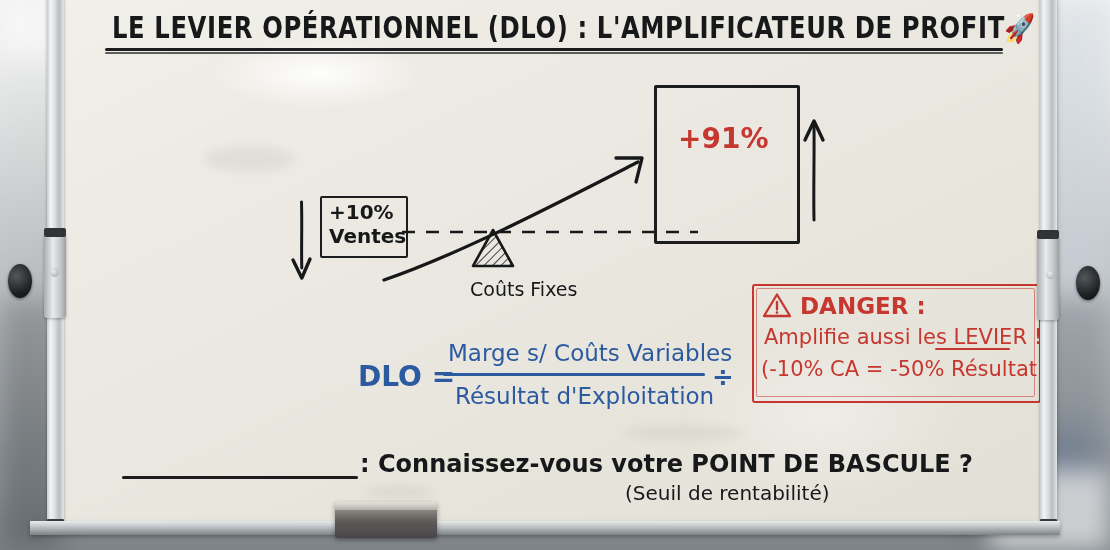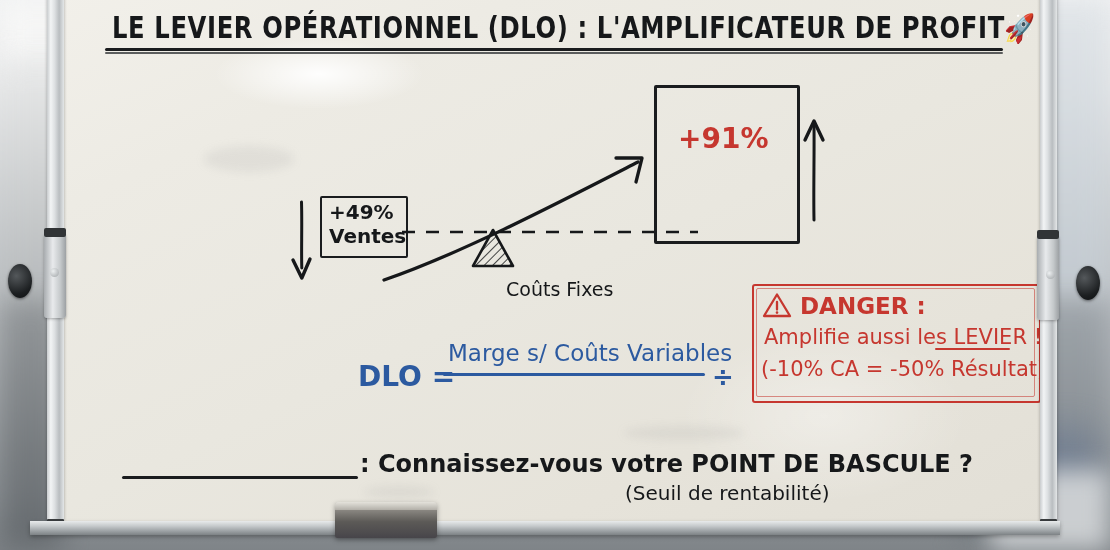--- a/index.html
+++ b/index.html
@@ -78,21 +78,21 @@
   .lbl-sales2{left:329px;top:224px;font-size:20px;font-weight:700;}
 
   .arrow-down{position:absolute;left:288px;top:200px;}
   .arrow-up{position:absolute;left:800px;top:118px;}
 
   
   .lever-svg{position:absolute;left:380px;top:140px;}
   .dash-svg{position:absolute;left:400px;top:228px;}
   .fulcrum-svg{position:absolute;left:470px;top:228px;}
 
-  .lbl-fixed1{left:470px;top:278px;font-size:19px;font-weight:500;margin-left:36px;}
+  .lbl-fixed1{left:470px;top:278px;font-size:19px;font-weight:500;}
   .lbl-fixed2{left:470px;top:301px;font-size:19px;font-weight:500;}
 
   
   .box-result{position:absolute;left:654px;top:85px;width:140px;height:153px;
         border:3px solid #1a1c1e;border-radius:2px;}
   .lbl-res1{left:678px;top:122px;font-size:28px;font-weight:600;color:#c6372f;}
   .lbl-res2{left:666px;top:156px;font-size:26px;font-weight:600;color:#c6372f;}
 
   
   .f-dlo{left:358px;top:360px;font-size:28px;font-weight:600;color:#2c5aa0;}
@@ -144,21 +144,21 @@
   </div>
   <div class="title-ul"></div>
   <div class="title-ul2"></div>
 
   <svg class="arrow-down" width="28" height="82" viewBox="0 0 28 82">
     <path d="M13.5 2 C14.2 26, 13.2 50, 13.8 68" stroke="#16181a" stroke-width="3" fill="none" stroke-linecap="round"></path>
     <path d="M5 60 L13.8 78 L22 59" stroke="#16181a" stroke-width="3.4" fill="none" stroke-linecap="round" stroke-linejoin="round"></path>
   </svg>
 
   <div class="box-sales"></div>
-  <div class="ink lbl-sales1">+49%</div>
+  <div class="ink lbl-sales1">+10%</div>
   <div class="ink lbl-sales2">Ventes</div>
 
   <svg class="dash-svg" width="300" height="8" viewBox="0 0 300 8">
     <line x1="2" y1="4" x2="298" y2="4" stroke="#16181a" stroke-width="2.6" stroke-dasharray="13 11" stroke-linecap="butt"></line>
   </svg>
 
   <svg class="lever-svg" width="290" height="150" viewBox="0 0 290 150">
     <path d="M4 140 C80 114, 180 62, 258 22" stroke="#16181a" stroke-width="3.3" fill="none" stroke-linecap="round"></path>
     <path d="M236 18 L262 18 L256 42" stroke="#16181a" stroke-width="3.3" fill="none" stroke-linecap="round" stroke-linejoin="round"></path>
   </svg>
@@ -178,20 +178,21 @@
   <div class="ink lbl-res1">+91%</div>
 
   <svg class="arrow-up" width="28" height="106" viewBox="0 0 28 106">
     <path d="M14 102 C13.4 70, 14.4 36, 14 8" stroke="#16181a" stroke-width="3" fill="none" stroke-linecap="round"></path>
     <path d="M5 22 L14 3 L23 22" stroke="#16181a" stroke-width="3.4" fill="none" stroke-linecap="round" stroke-linejoin="round"></path>
   </svg>
 
   <div class="ink f-dlo">DLO =</div>
   <div class="ink f-num">Marge s/ Coûts Variables</div>
   <div class="f-bar"></div>
+  <div class="ink f-den">Résultat d'Exploitation</div>
   <div class="ink f-div">÷</div>
 
   <div class="box-danger"></div>
   <div class="box-danger-in"></div>
   <svg class="warn-svg" width="30" height="27" viewBox="0 0 30 27">
     <path d="M15 2.5 L28 24 L2 24 Z" fill="none" stroke="#c6372f" stroke-width="2.3" stroke-linejoin="round"></path>
     <line x1="15" y1="10" x2="15" y2="17.5" stroke="#c6372f" stroke-width="2.3" stroke-linecap="round"></line>
     <circle cx="15" cy="20.6" r="1.3" fill="#c6372f"></circle>
   </svg>
   <div class="ink d-line1">DANGER :</div>

